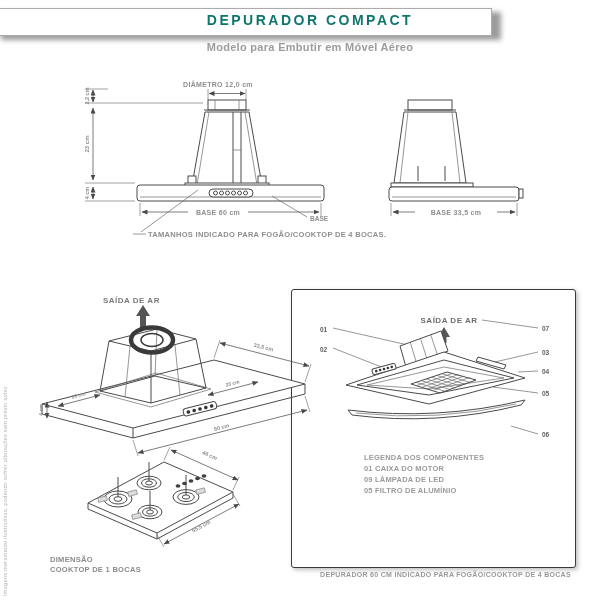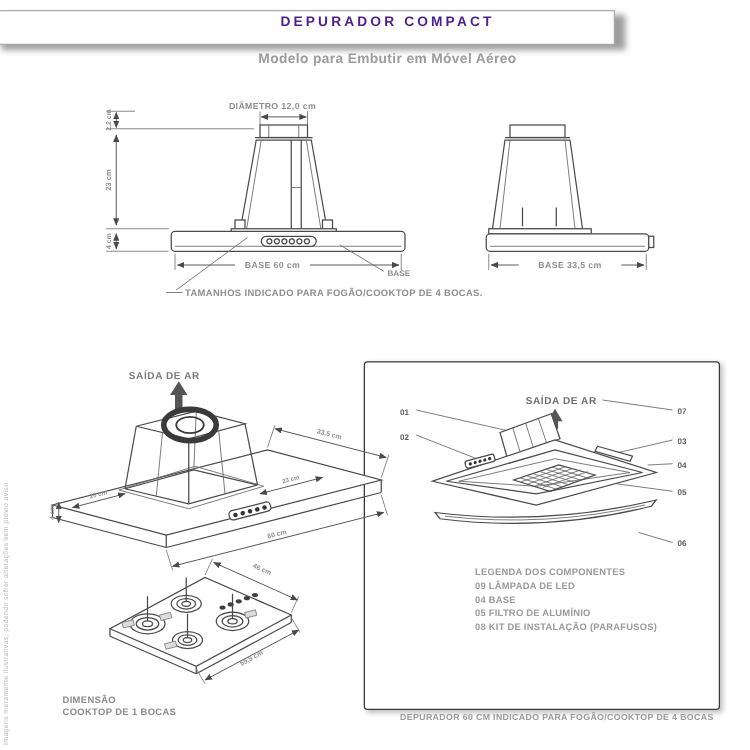--- a/index.html
+++ b/index.html
@@ -2,21 +2,21 @@
 <html><head>
 <meta charset="utf-8">
 <style>
   html,body{margin:0;padding:0;background:#fff;}
   .page{position:relative;width:600px;height:600px;background:#fff;overflow:hidden;
         font-family:"Liberation Sans",sans-serif;}
   
   .header-box{position:absolute;left:-8px;top:8px;width:498px;height:26px;background:#fff;
               border:1px solid #ababab;box-shadow:9px 4px 5px 0 #9c9c9c;}
   .header-title{position:absolute;left:150px;top:12px;width:320px;text-align:center;
-                font-size:11px;font-weight:bold;color:#4c1d95;letter-spacing:2.5px;}
+                font-size:14px;font-weight:bold;color:#0f766e;letter-spacing:2.5px;}
   .header-subtitle{position:absolute;left:150px;top:41px;width:320px;text-align:center;
                    font-size:11px;font-weight:bold;color:#9c9c9c;letter-spacing:.3px;}
   
   svg{position:absolute;pointer-events:none;}
   .ln{stroke:#4a4a4a;stroke-width:1;fill:none;}
   .lnf{stroke:#4a4a4a;stroke-width:1;fill:#fff;}
   .thin{stroke:#6a6a6a;stroke-width:.7;fill:none;}
   .dim{stroke:#5a5a5a;stroke-width:.8;fill:none;}
   .ext{stroke:#7a7a7a;stroke-width:.7;fill:none;}
   text{font-family:"Liberation Sans",sans-serif;fill:#8e8e8e;font-weight:bold;}
@@ -25,21 +25,21 @@
   .t65{font-size:6.5px;}
   .t6{font-size:6px;}
   .t55{font-size:5.5px;}
   .t5{font-size:5px;}
   .t8{font-size:8px;letter-spacing:.5px;fill:#7a7a7a;}
   .callout{font-size:6.5px;fill:#5e5e5e;}
   .darktxt{fill:#6e6e6e;}
   
   .panel{position:absolute;left:291px;top:289px;width:283px;height:277px;background:#fff;
          border:1.5px solid #3a3a3a;border-radius:3px;box-shadow:2px 2px 4px rgba(0,0,0,.25);}
-  .legend{position:absolute;left:88px;top:162px;width:200px;font-size:7.5px;font-weight:bold;
+  .legend{position:absolute;left:72px;top:162px;width:200px;font-size:7.5px;font-weight:bold;
           color:#9a9a9a;letter-spacing:.2px;line-height:11px;}
   .footer-note{position:absolute;left:303px;top:571px;width:285px;text-align:center;
                font-size:7px;font-weight:bold;color:#9a9a9a;letter-spacing:.3px;}
   .caption{position:absolute;left:50px;top:555px;font-size:7.5px;font-weight:bold;
            color:#8b8b8b;letter-spacing:.3px;line-height:10px;}
   .watermark{position:absolute;left:2px;top:332px;height:264px;writing-mode:vertical-rl;
              transform:rotate(180deg);font-size:5.5px;color:#b3b3b3;letter-spacing:.3px;}
 </style>
 </head>
 <body>
@@ -208,24 +208,23 @@
         <polygon class="ln" points="186,67 214,75 212,79 184,71"></polygon>
 
         <g>
           <path class="ln" d="M56,120 Q145,131 233,110 L229,115 Q145,136 60,125 Z"></path>
           <path class="thin" d="M64,123 Q145,132 224,114"></path>
         </g>
       </g>
     </svg>
     <div class="legend">
       <div>LEGENDA DOS COMPONENTES</div>
+      <div>01 CAIXA DO MOTOR</div>
       <div>09 LÂMPADA DE LED</div>
-      <div>04 BASE</div>
       <div>05 FILTRO DE ALUMÍNIO</div>
-      <div>08 KIT DE INSTALAÇÃO (PARAFUSOS)</div>
     </div>
   </div>
 
   <svg style="left:0;top:285px" width="332" height="315" viewBox="0 0 332 315">
     <defs>
       <marker id="arrL" markerWidth="6" markerHeight="5" refX="5.5" refY="2.5" orient="auto-start-reverse" markerUnits="userSpaceOnUse">
         <path d="M0,0 L6,2.5 L0,5 Z" fill="#4a4a4a"></path>
       </marker>
     </defs>
     <text class="t8" x="103" y="18">SAÍDA DE AR</text>

